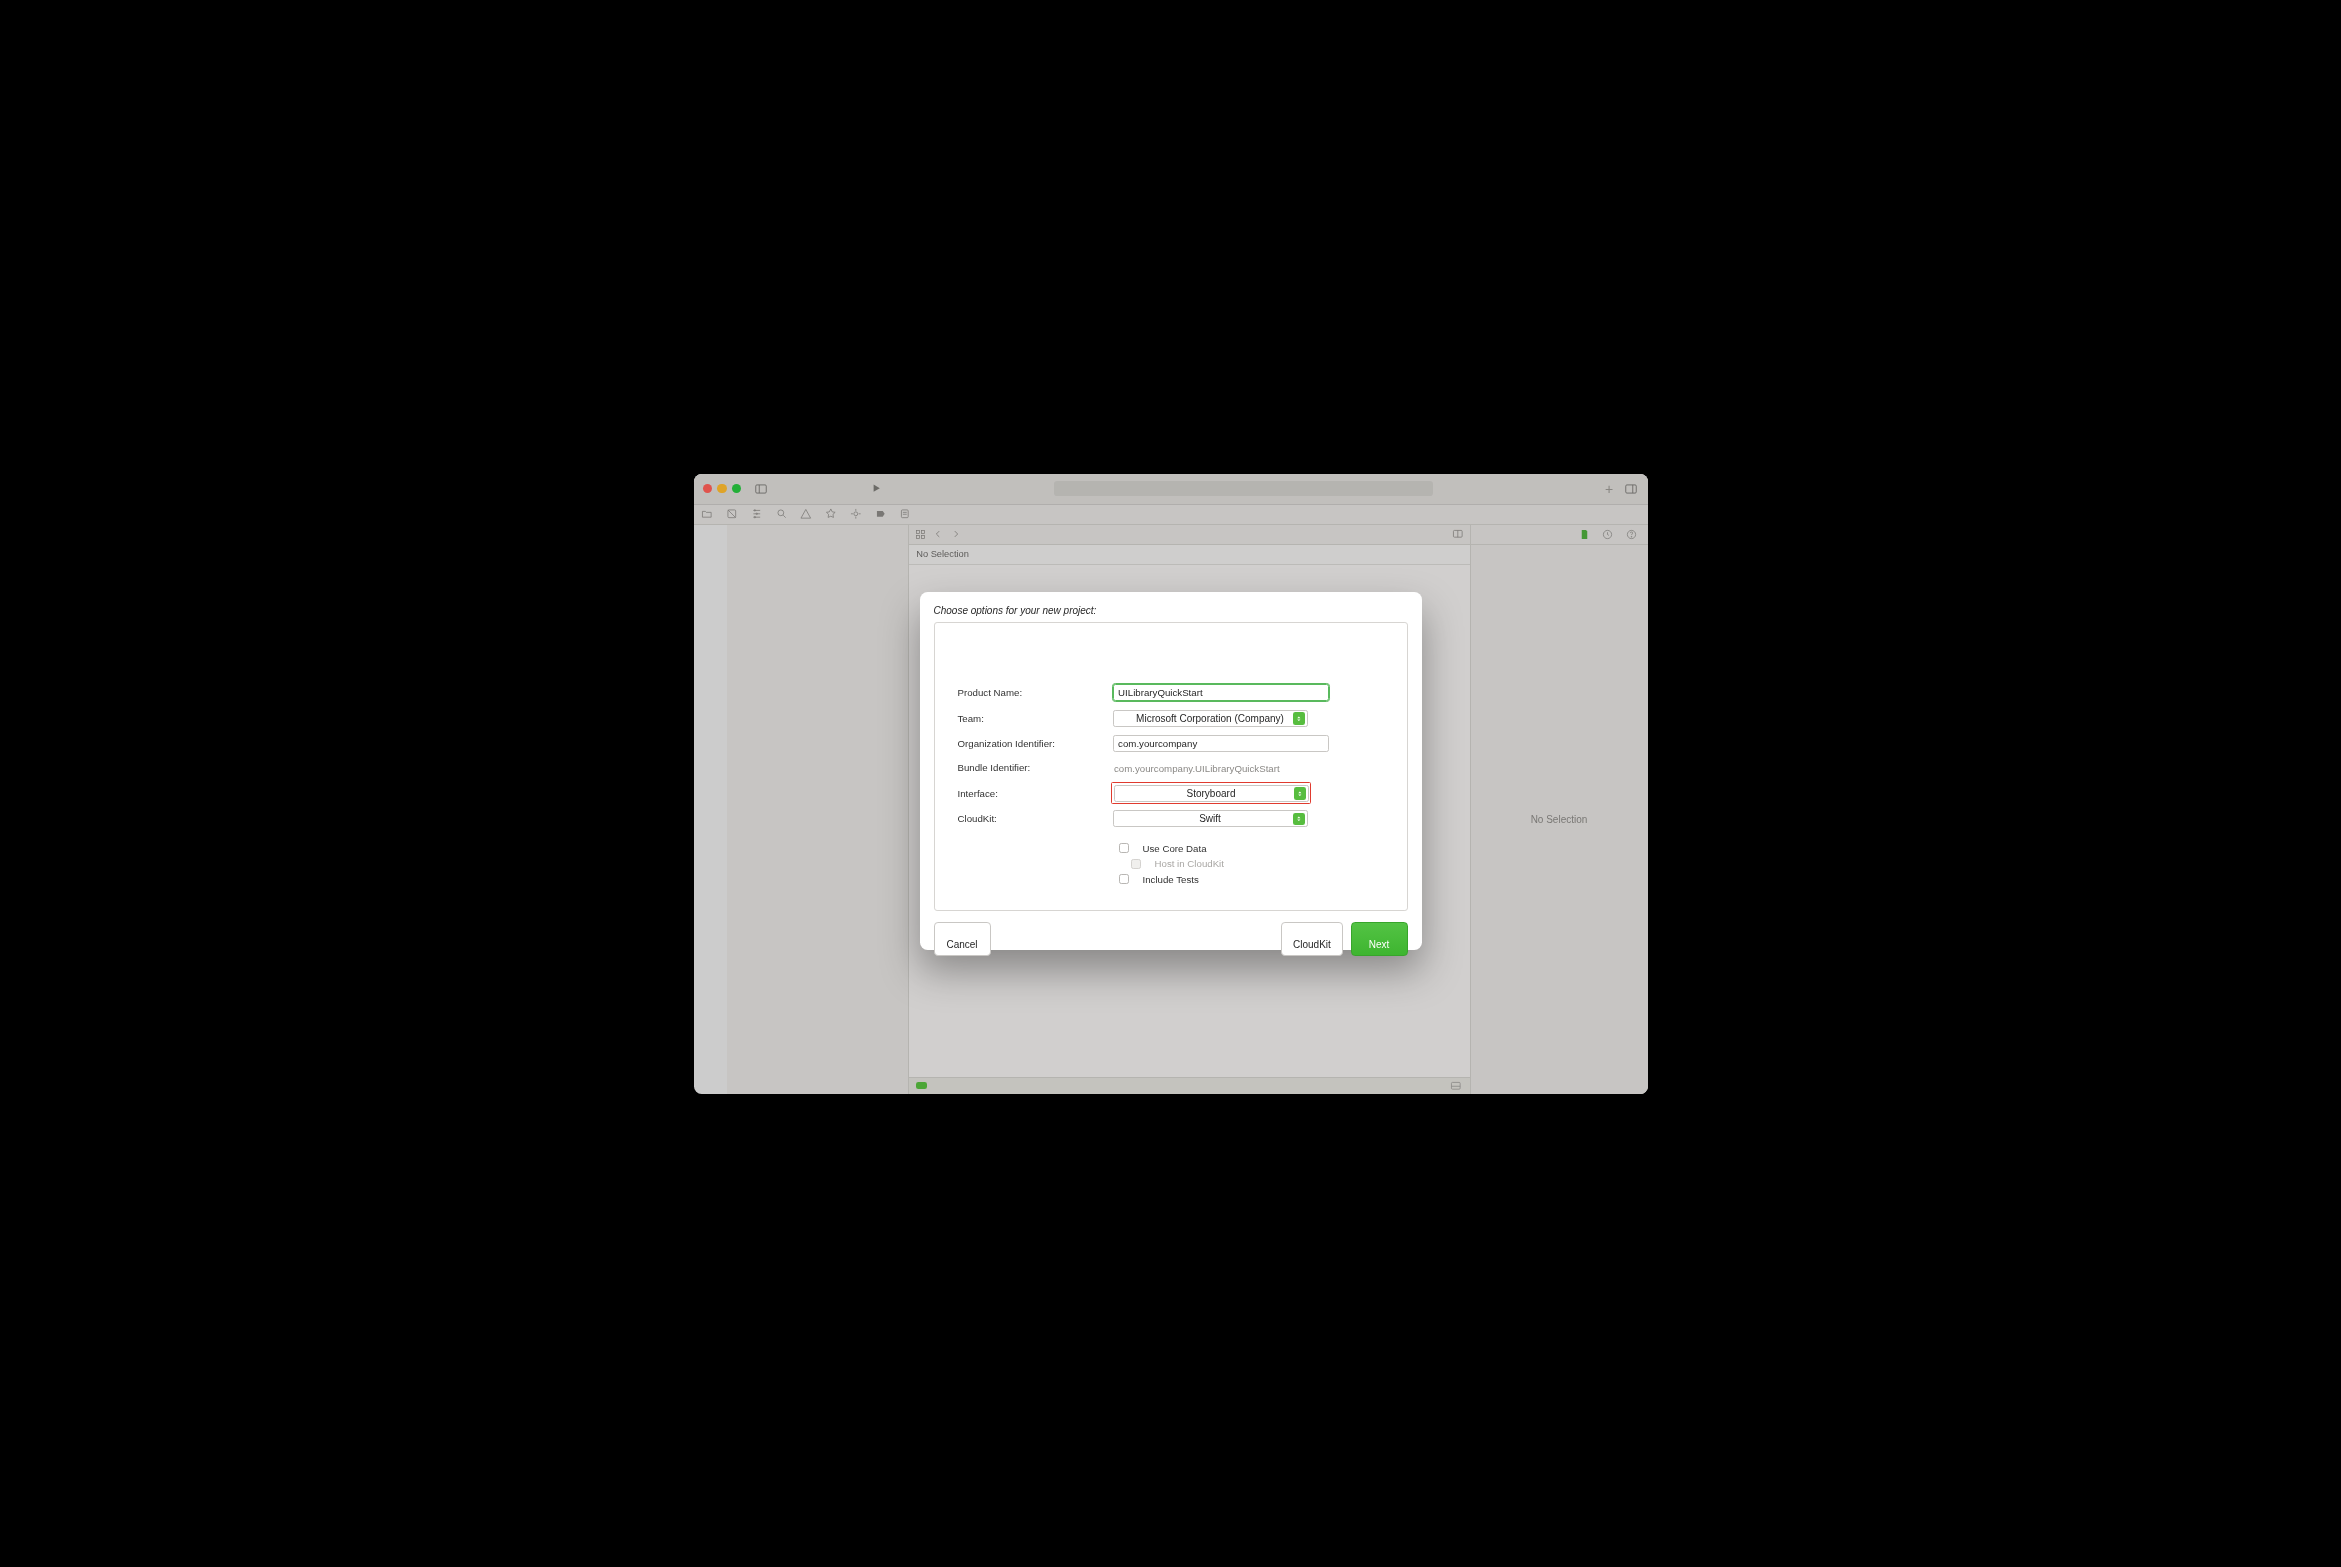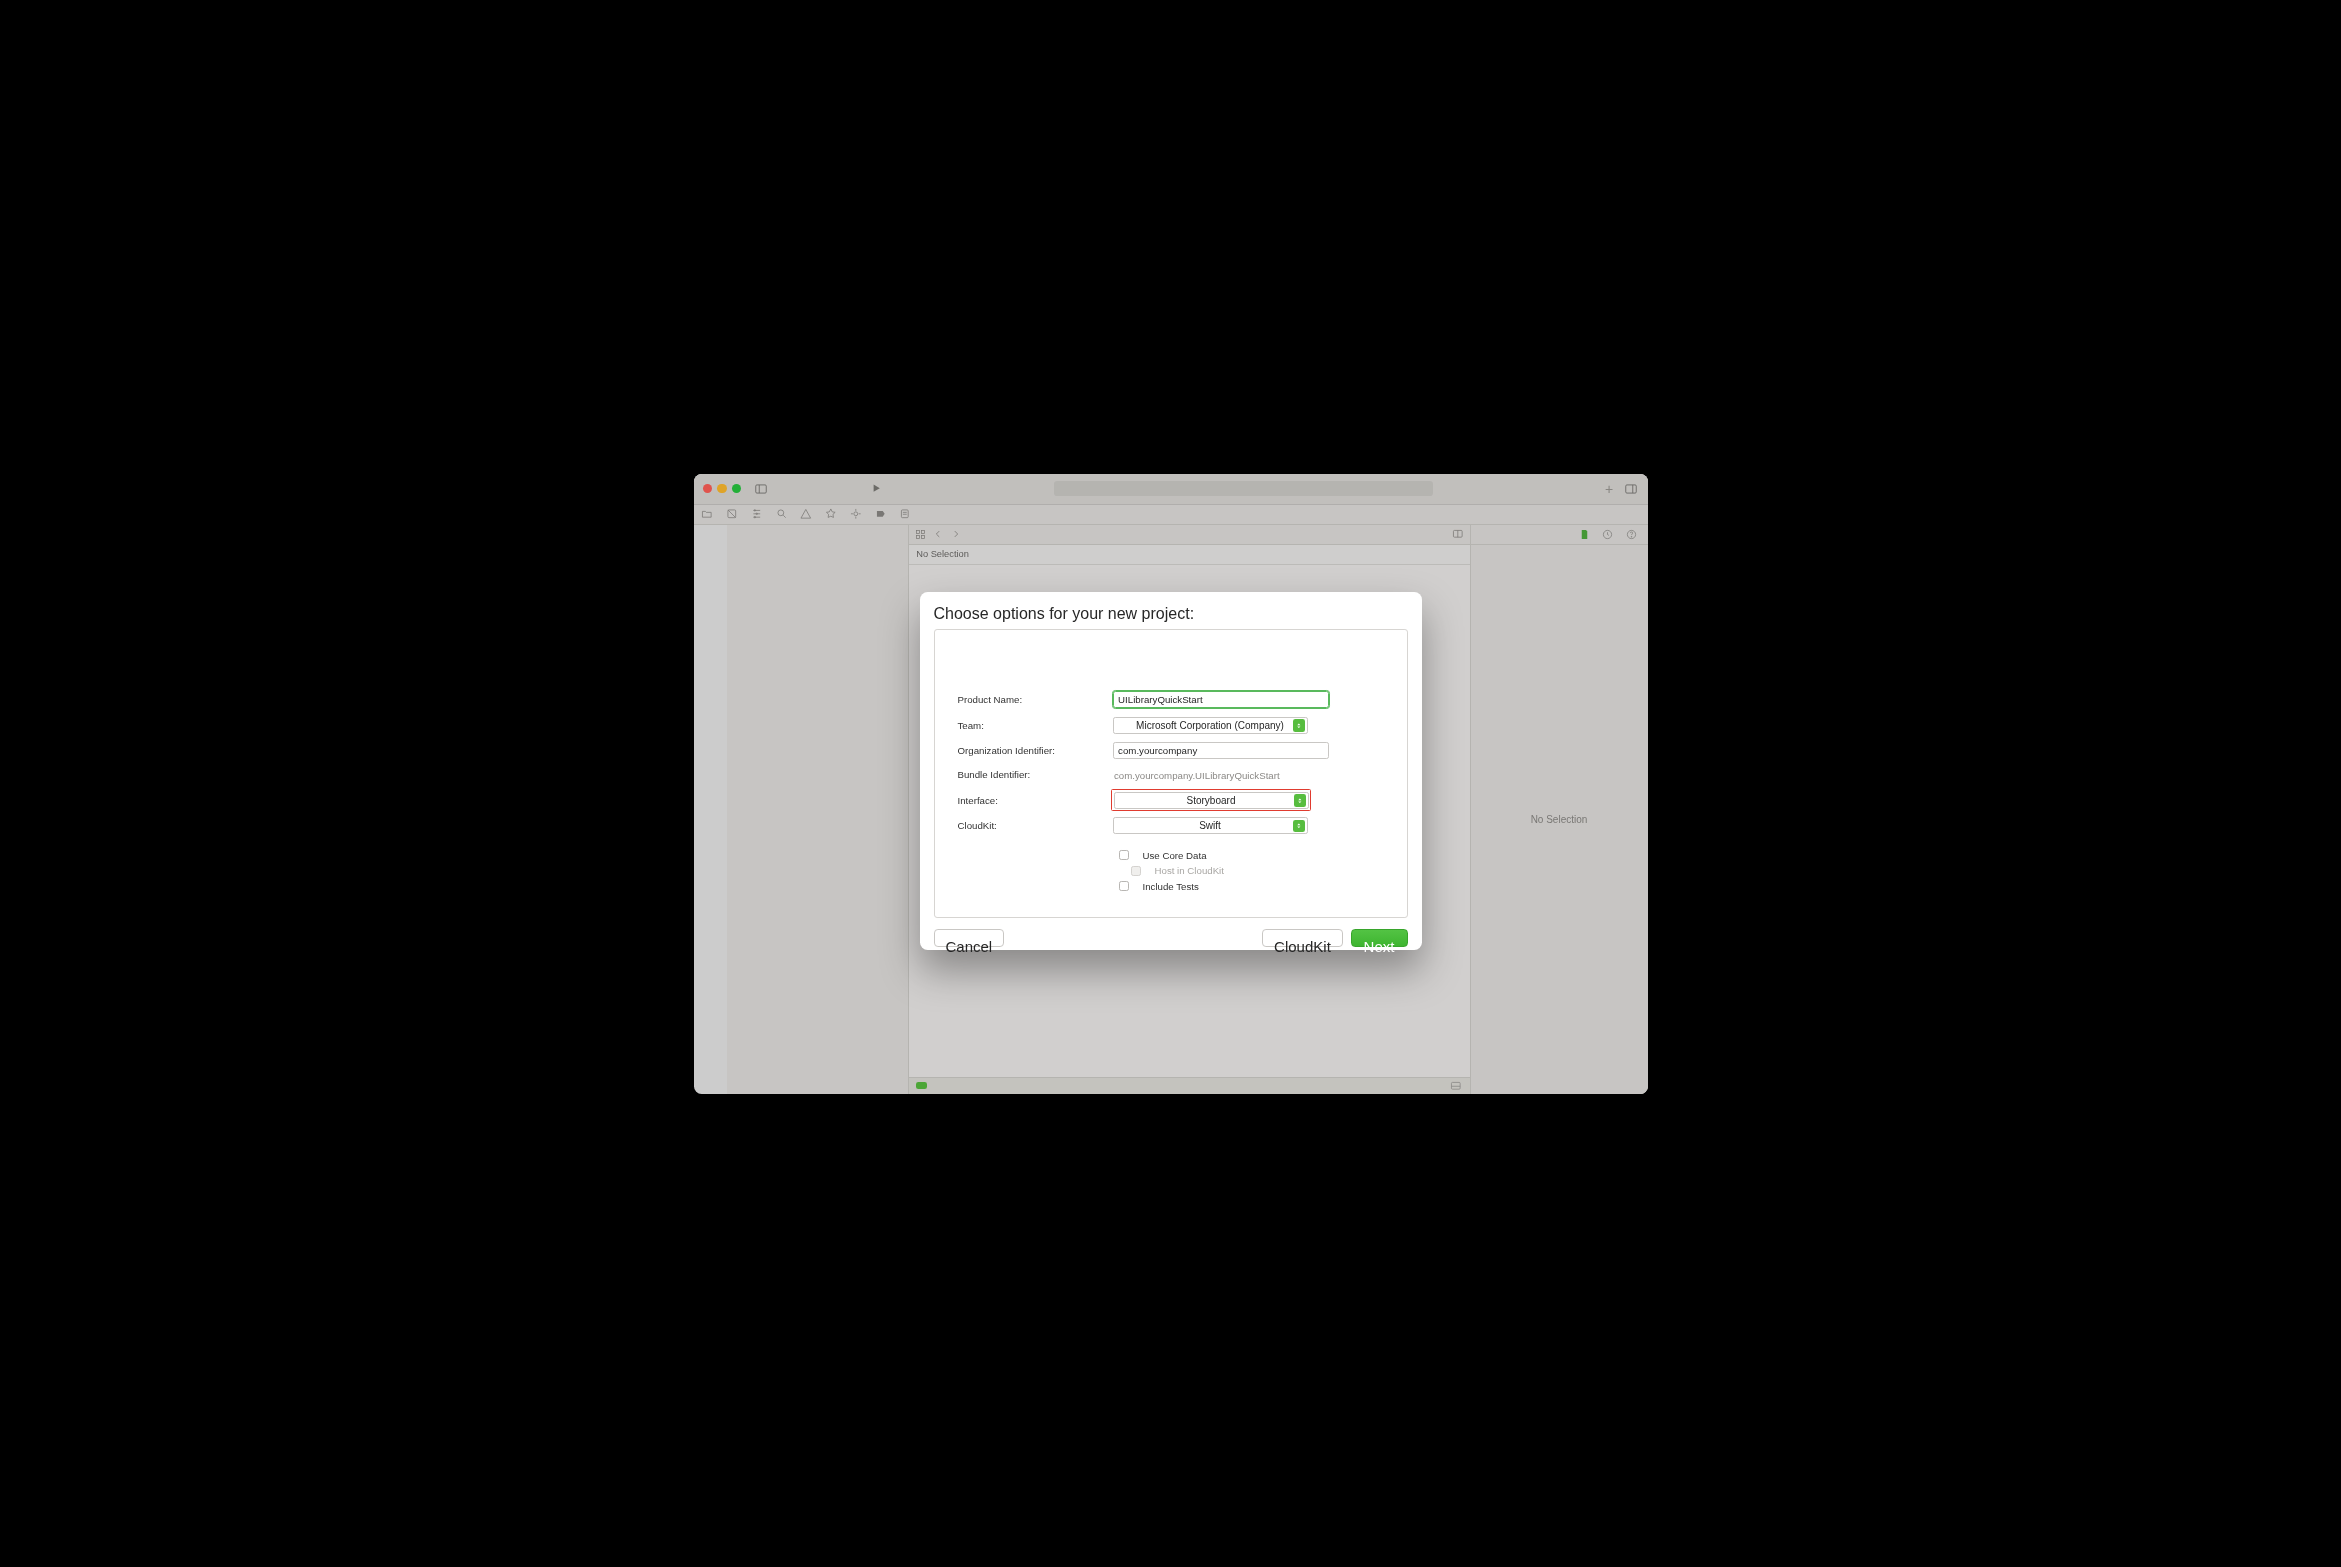--- a/index.html
+++ b/index.html
@@ -34,41 +34,41 @@
   .center .statusbar{height:17px;background:#e0ded9;border-top:0.8px solid #cfcdc9;display:flex;align-items:center;padding:0 7.7px;}
   .statusbar .bubble{width:11px;height:7.7px;background:#57bd3f;border-radius:2.3px;}
   .statusbar .right{margin-left:auto;color:#9a9895;}
   .inspector{width:178px;background:#e3e1de;border-left:0.8px solid #cfcdc9;display:flex;flex-direction:column;}
   .inspector .tabs{height:20px;display:flex;align-items:center;justify-content:flex-end;gap:12.4px;padding-right:11px;border-bottom:0.8px solid #cfcdc9;color:#8b8986;}
   .inspector .body2{flex:1;display:flex;align-items:center;justify-content:center;color:#8b8986;font-size:10px;}
   
   .dim{position:absolute;inset:0;background:rgba(0,0,0,0.12);}
   
   .sheet{position:absolute;left:50%;top:48%;transform:translate(-50%,-50%);width:502px;height:358px;background:#fff;border-radius:7.7px;box-shadow:0 19.4px 39px rgba(0,0,0,.35);padding:11px 14px 11px 14px;display:flex;flex-direction:column;}
-  .sheet h3{font-size:16px;font-weight:400;color:#272727;margin:1.5px 0 6.2px 0;}
+  .sheet h3{font-size:10px;font-weight:400;color:#272727;margin:1.5px 0 6.2px 0;font-style:italic;}
   .form-area{flex:1;border:0.8px solid #d7d5d2;border-radius:3.1px;padding:60px 23px 23px 23px;}
   .row{display:flex;align-items:center;margin-bottom:6.2px;height:18.6px;}
   .row.tall{height:20px;}
   .row label{width:155px;padding-right:6.2px;font-size:9.7px;color:#323232;}
   .row .field{flex:0 0 195px;}
   input.txt{width:216px;height:17px;border:0.8px solid #c9c7c4;border-radius:2.3px;padding:0 4.6px;font-size:9.7px;color:#262626;}
   input.txt.focus{outline:1.5px solid #59b95d;outline-offset:-0.8px;border-color:#59b95d;}
   .select{width:195px;height:17px;border:0.8px solid #c9c7c4;border-radius:2.3px;padding:0 4.6px;font-size:10px;color:#262626;display:flex;align-items:center;position:relative;background:#fff;justify-content:center;}
   .select .caret{position:absolute;right:1.5px;top:1.5px;width:12.4px;height:12.4px;background:#57bd3f;border-radius:2.3px;display:flex;align-items:center;justify-content:center;}
   .select .caret svg{width:7.7px;height:7.7px;}
   .static{font-size:9.7px;color:#8b8986;padding-left:1.5px;}
   .highlight{border:1.5px solid #e03b2f;border-radius:1.5px;padding:1.5px;margin:-1.5px;}
   .chk-row{display:flex;align-items:center;margin-left:161px;height:15.5px;gap:14px;font-size:9.7px;color:#323232;}
   .chk-row.sub{margin-left:173px;color:#a9a7a4;}
   .chk{width:10px;height:10px;border:0.8px solid #b8b6b3;border-radius:2.3px;background:#fff;}
   .chk.disabled{background:#f0efed;border-color:#d4d2cf;}
   
   .btnrow{display:flex;align-items:center;margin-top:11px;gap:7.7px;}
   .btnrow .spacer{flex:1;}
-  button.mac{height:17px;min-width:57px;border-radius:3.9px;border:0.8px solid #c9c7c4;background:#fff;font-size:15px;color:#262626;padding:8px 11px;cursor:pointer;}
+  button.mac{height:17px;min-width:57px;border-radius:3.9px;border:0.8px solid #c9c7c4;background:#fff;font-size:10px;color:#262626;padding:16px 11px;cursor:pointer;}
   button.primary{background:linear-gradient(#53c344,#3eb530);border-color:#37a52b;color:#fff;}
   
   svg{display:block;}
 </style>
 </head>
 <body>
 
 <div class="stage">
 
   <div class="titlebar">

